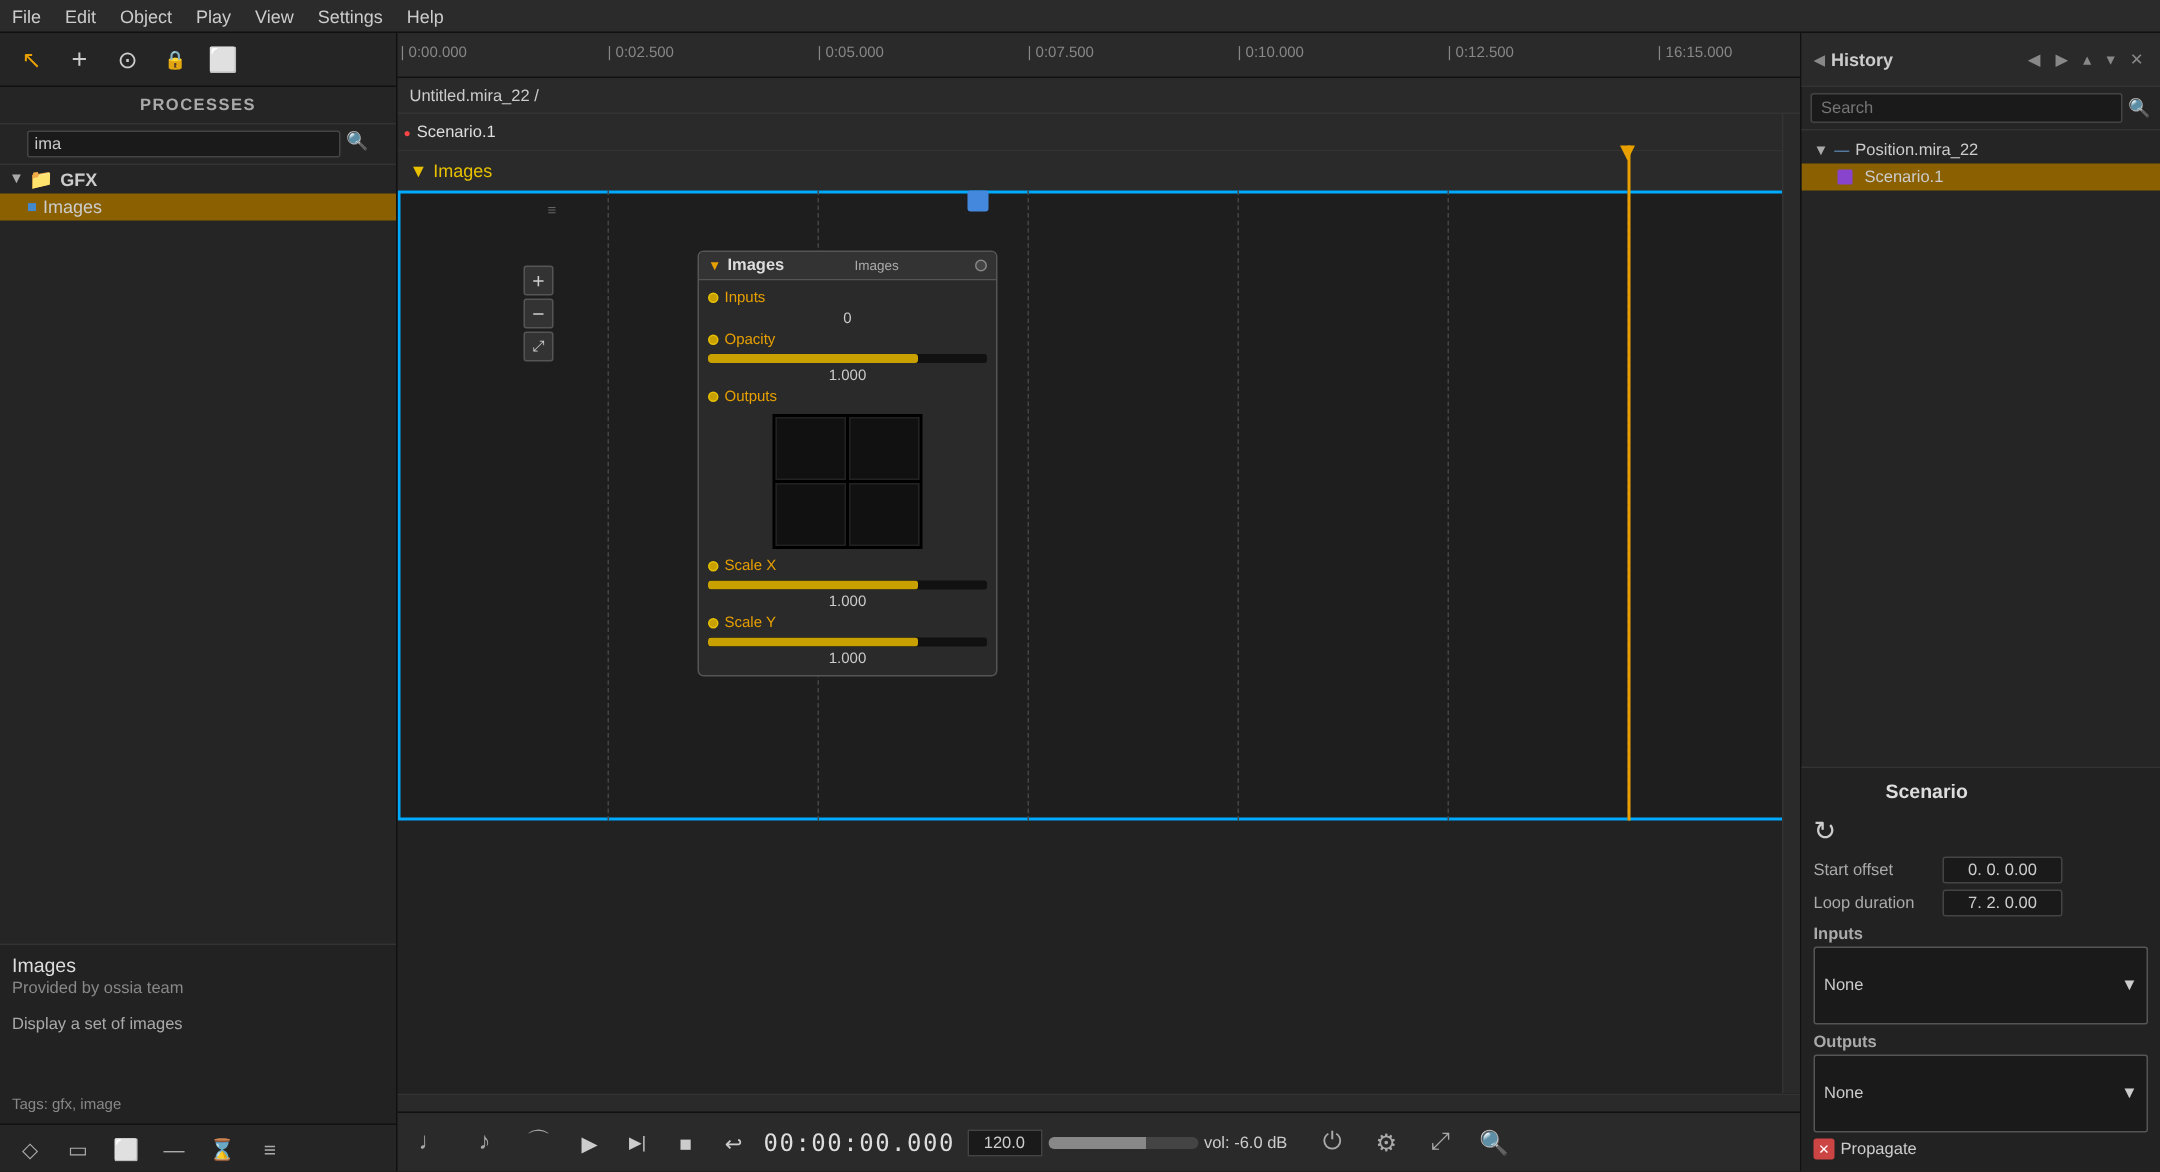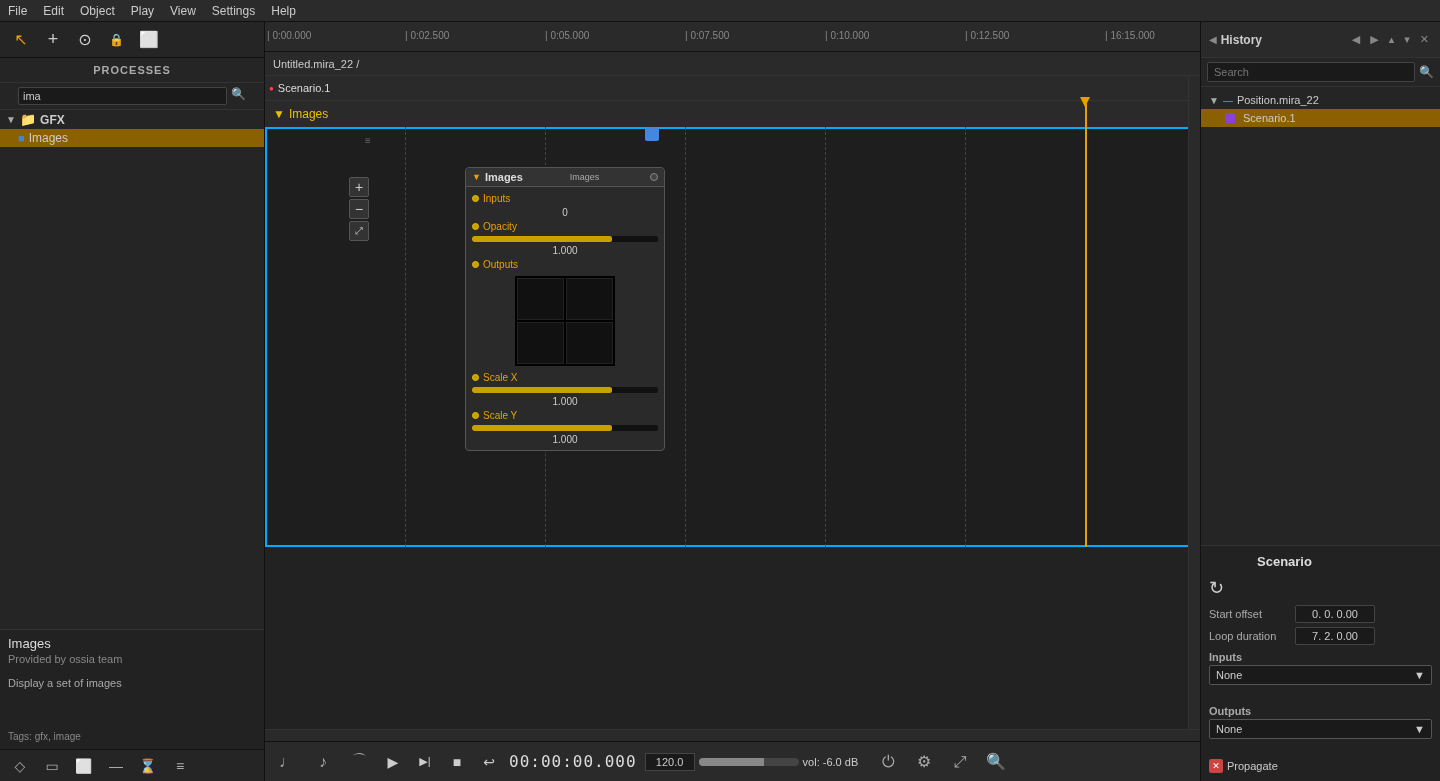--- a/index.html
+++ b/index.html
@@ -528,28 +528,28 @@
       font-size: 11px;
       color: #aaa;
       margin: 6px 0 2px;
       font-weight: bold;
     }
     .dropdown {
       width: 100%;
       background: #1a1a1a;
       border: 1px solid #555;
       color: #ccc;
-      padding: 3px 6px;
+      padding: 19px 6px;
       font-size: 11px;
       border-radius: 2px;
       display: flex;
       align-items: flex-end;
       justify-content: space-between;
       cursor: pointer;
-      margin-bottom: 20px;
+      margin-bottom: 4px;
     }
     .propagate-row {
       display: flex;
       align-items: center;
       gap: 4px;
       margin-top: 4px;
     }
     .prop-x {
       width: 14px; height: 14px;
       background: #cc4444;

